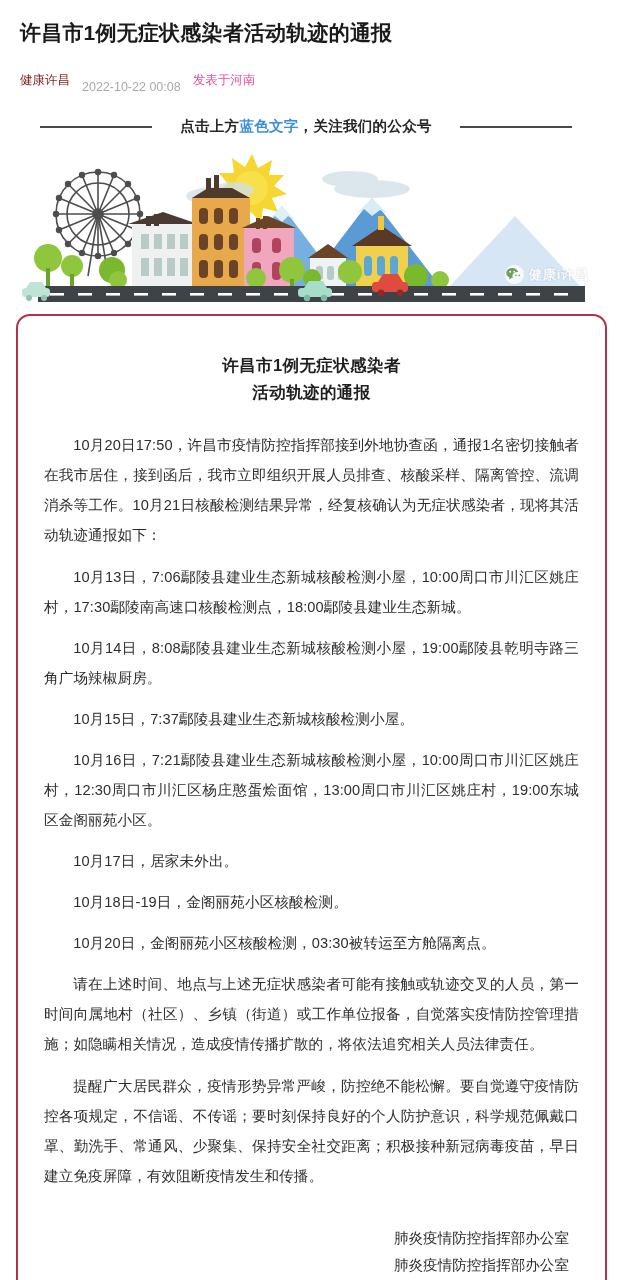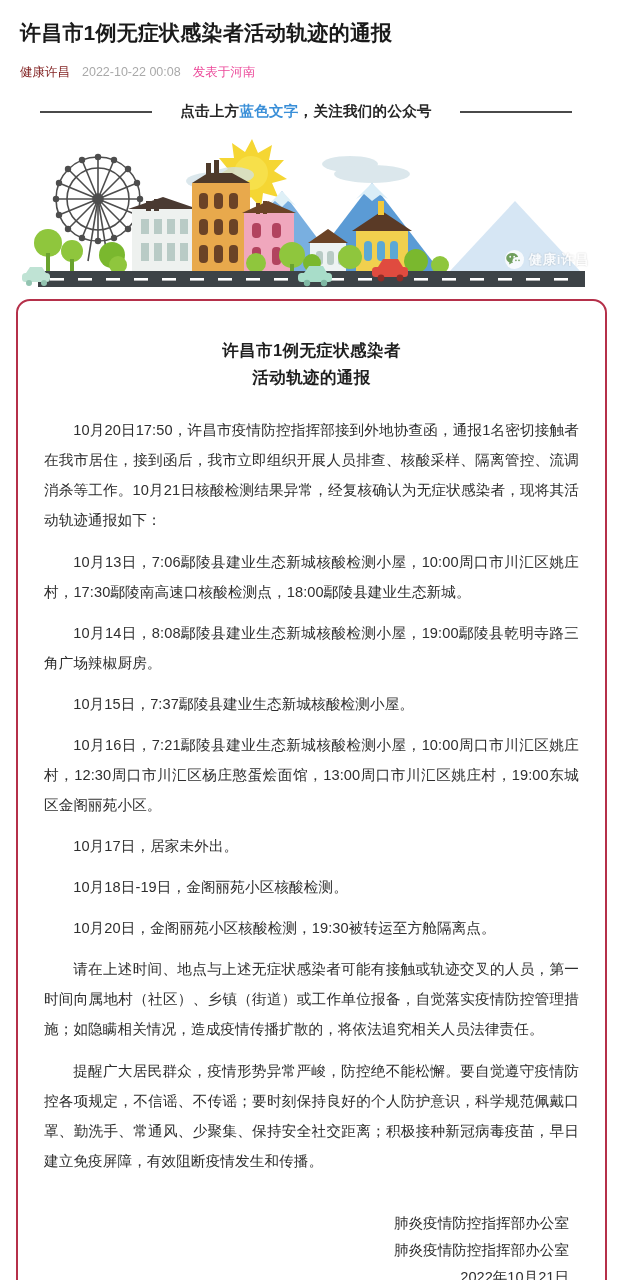--- a/index.html
+++ b/index.html
@@ -36,21 +36,21 @@
   }
   .meta-row {
     display: flex;
     align-items: center;
     gap: 12px;
     font-size: 12.5px;
     line-height: 16px;
     margin-bottom: 14px;
   }
   .meta-account { color: #7f1d1d; }
-  .meta-date { color: #a9a9a9; }
+  .meta-date { color: #a9a9a9; margin-top: 15px; }
   .meta-loc { color: #ec4899; }
 
   
   .promo-row {
     display: flex;
     align-items: center;
     justify-content: center;
     gap: 28px;
     padding: 8px 16px 4px 5px;
   }
@@ -380,21 +380,21 @@
       <div>活动轨迹的通报</div>
     </div>
 
     <p class="para">10月20日17:50，许昌市疫情防控指挥部接到外地协查函，通报1名密切接触者在我市居住，接到函后，我市立即组织开展人员排查、核酸采样、隔离管控、流调消杀等工作。10月21日核酸检测结果异常，经复核确认为无症状感染者，现将其活动轨迹通报如下：</p>
     <p class="para tight">10月13日，7:06鄢陵县建业生态新城核酸检测小屋，10:00周口市川汇区姚庄村，17:30鄢陵南高速口核酸检测点，18:00鄢陵县建业生态新城。</p>
     <p class="para tight">10月14日，8:08鄢陵县建业生态新城核酸检测小屋，19:00鄢陵县乾明寺路三角广场辣椒厨房。</p>
     <p class="para tight">10月15日，7:37鄢陵县建业生态新城核酸检测小屋。</p>
     <p class="para tight">10月16日，7:21鄢陵县建业生态新城核酸检测小屋，10:00周口市川汇区姚庄村，12:30周口市川汇区杨庄憨蛋烩面馆，13:00周口市川汇区姚庄村，19:00东城区金阁丽苑小区。</p>
     <p class="para tight">10月17日，居家未外出。</p>
     <p class="para tight">10月18日-19日，金阁丽苑小区核酸检测。</p>
-    <p class="para tight">10月20日，金阁丽苑小区核酸检测，19:30被转运至方舱隔离点。</p>
+    <p class="para tight">10月20日，金阁丽苑小区核酸检测，03:30被转运至方舱隔离点。</p>
     <p class="para">请在上述时间、地点与上述无症状感染者可能有接触或轨迹交叉的人员，第一时间向属地村（社区）、乡镇（街道）或工作单位报备，自觉落实疫情防控管理措施；如隐瞒相关情况，造成疫情传播扩散的，将依法追究相关人员法律责任。</p>
     <p class="para">提醒广大居民群众，疫情形势异常严峻，防控绝不能松懈。要自觉遵守疫情防控各项规定，不信谣、不传谣；要时刻保持良好的个人防护意识，科学规范佩戴口罩、勤洗手、常通风、少聚集、保持安全社交距离；积极接种新冠病毒疫苗，早日建立免疫屏障，有效阻断疫情发生和传播。</p>
 
     <div class="sign">
       <div>肺炎疫情防控指挥部办公室</div>
       <div>肺炎疫情防控指挥部办公室</div>
       <div>2022年10月21日</div>
     </div>
   </div>
 

